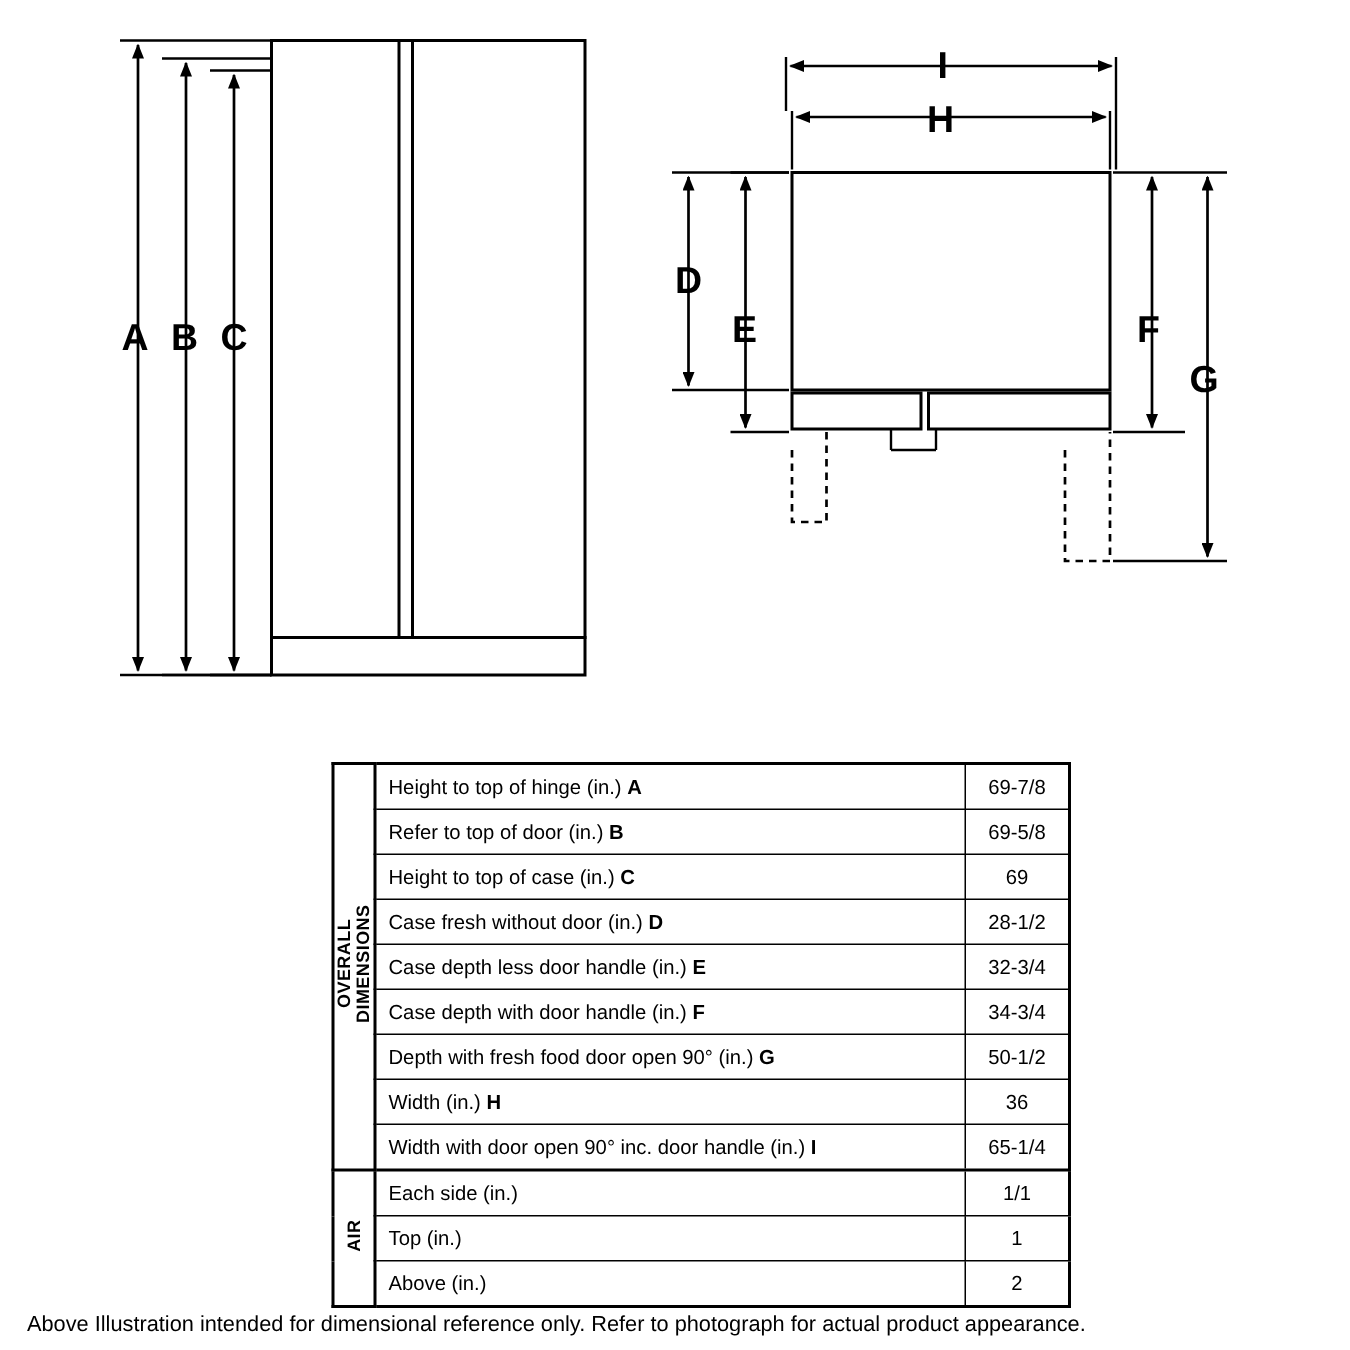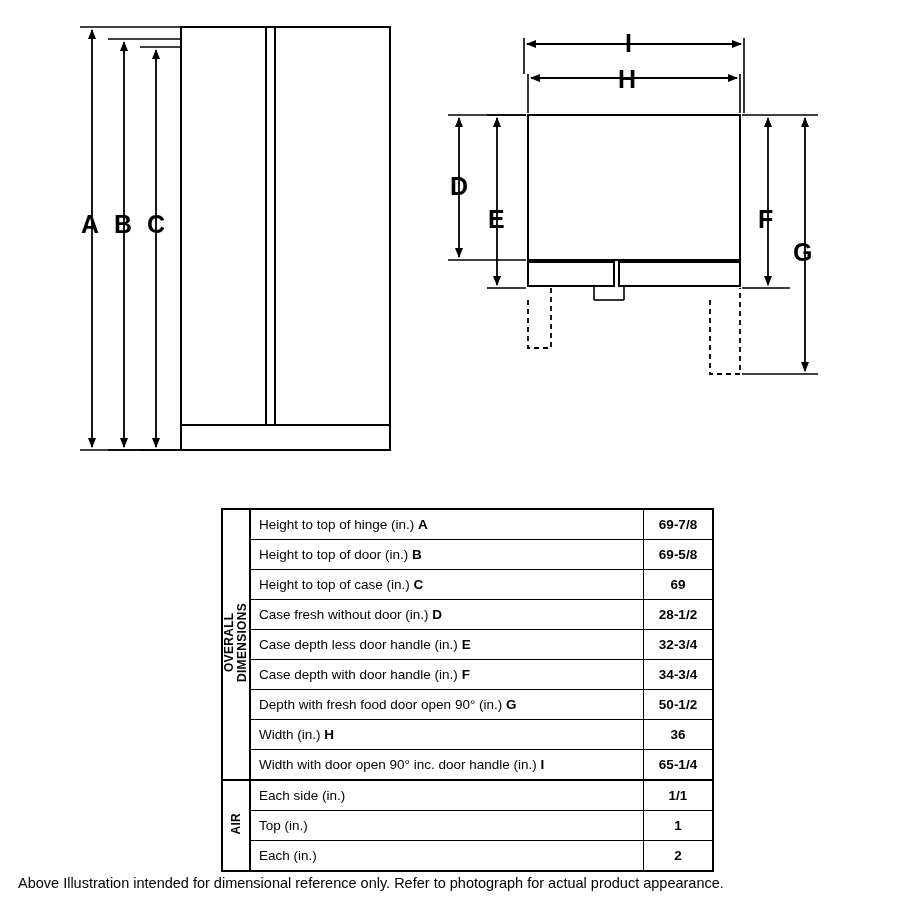--- a/index.html
+++ b/index.html
@@ -69,21 +69,21 @@
     padding-left: 8px;
     white-space: nowrap;
     font-size: 13.5px;
   }
   #spec-table .label b {
     font-weight: bold;
   }
   #spec-table .value {
     width: 68px;
     text-align: center;
-    font-weight: bold;
+    font-weight: normal;
     font-size: 13.5px;
   }
   #spec-table .outer-top td { border-top-width: 2px; }
   #spec-table .outer-bottom td { border-bottom-width: 2px; }
   #spec-table td.right-edge { border-right-width: 2px; }
   #footnote {
     position: absolute;
     left: 18px;
     top: 875px;
     width: 870px;
@@ -183,21 +183,21 @@
   <table id="spec-table">
     <tbody>
       <tr class="outer-top">
         <td class="grp" rowspan="9">
           <span class="vert"><span>OVERALL</span><br><span>DIMENSIONS</span></span>
         </td>
         <td class="label"><span>Height to top of hinge (in.) </span><b>A</b></td>
         <td class="value right-edge">69-7/8</td>
       </tr>
       <tr>
-        <td class="label"><span>Height to top of door (in.) </span><b>B</b></td>
+        <td class="label"><span>Refer to top of door (in.) </span><b>B</b></td>
         <td class="value right-edge">69-5/8</td>
       </tr>
       <tr>
         <td class="label"><span>Height to top of case (in.) </span><b>C</b></td>
         <td class="value right-edge">69</td>
       </tr>
       <tr>
         <td class="label"><span>Case fresh without door (in.) </span><b>D</b></td>
         <td class="value right-edge">28-1/2</td>
       </tr>
@@ -227,20 +227,20 @@
           <span class="vert">AIR</span>
         </td>
         <td class="label">Each side (in.)</td>
         <td class="value right-edge">1/1</td>
       </tr>
       <tr>
         <td class="label">Top (in.)</td>
         <td class="value right-edge">1</td>
       </tr>
       <tr class="outer-bottom">
-        <td class="label">Each (in.)</td>
+        <td class="label">Above (in.)</td>
         <td class="value right-edge">2</td>
       </tr>
     </tbody>
   </table>
 
   <div id="footnote">Above Illustration intended for dimensional reference only. Refer to photograph for actual product appearance.</div>
 </div>
 
 </body></html>

